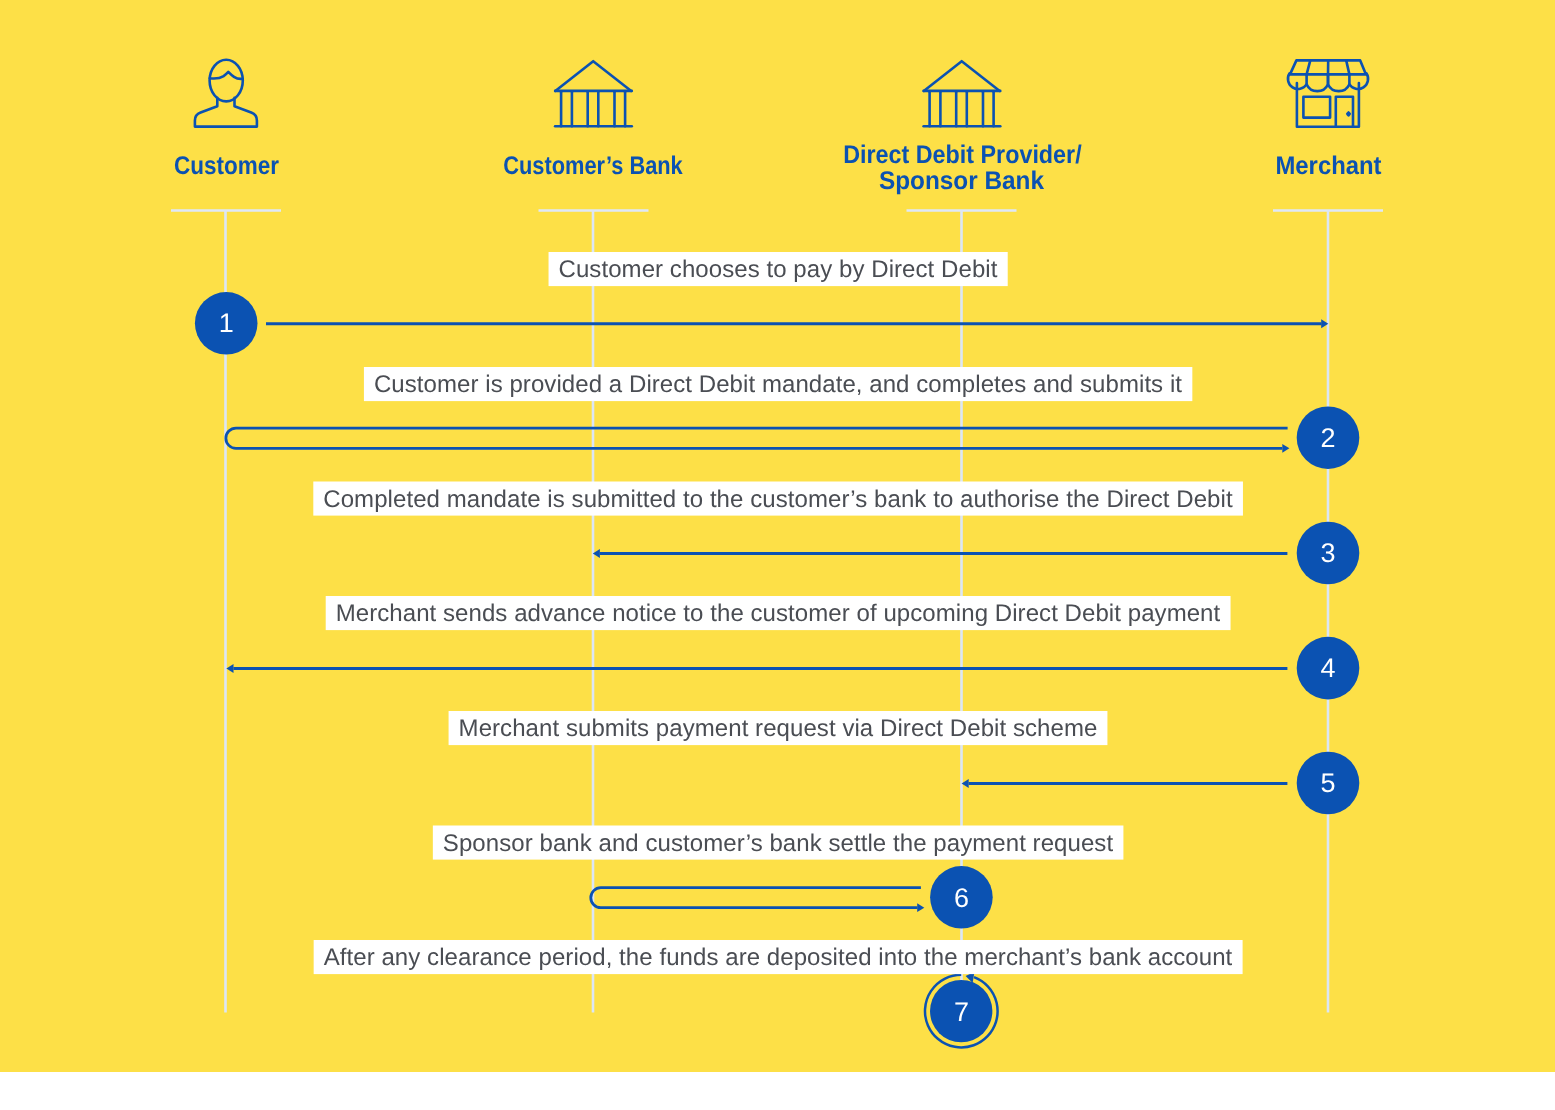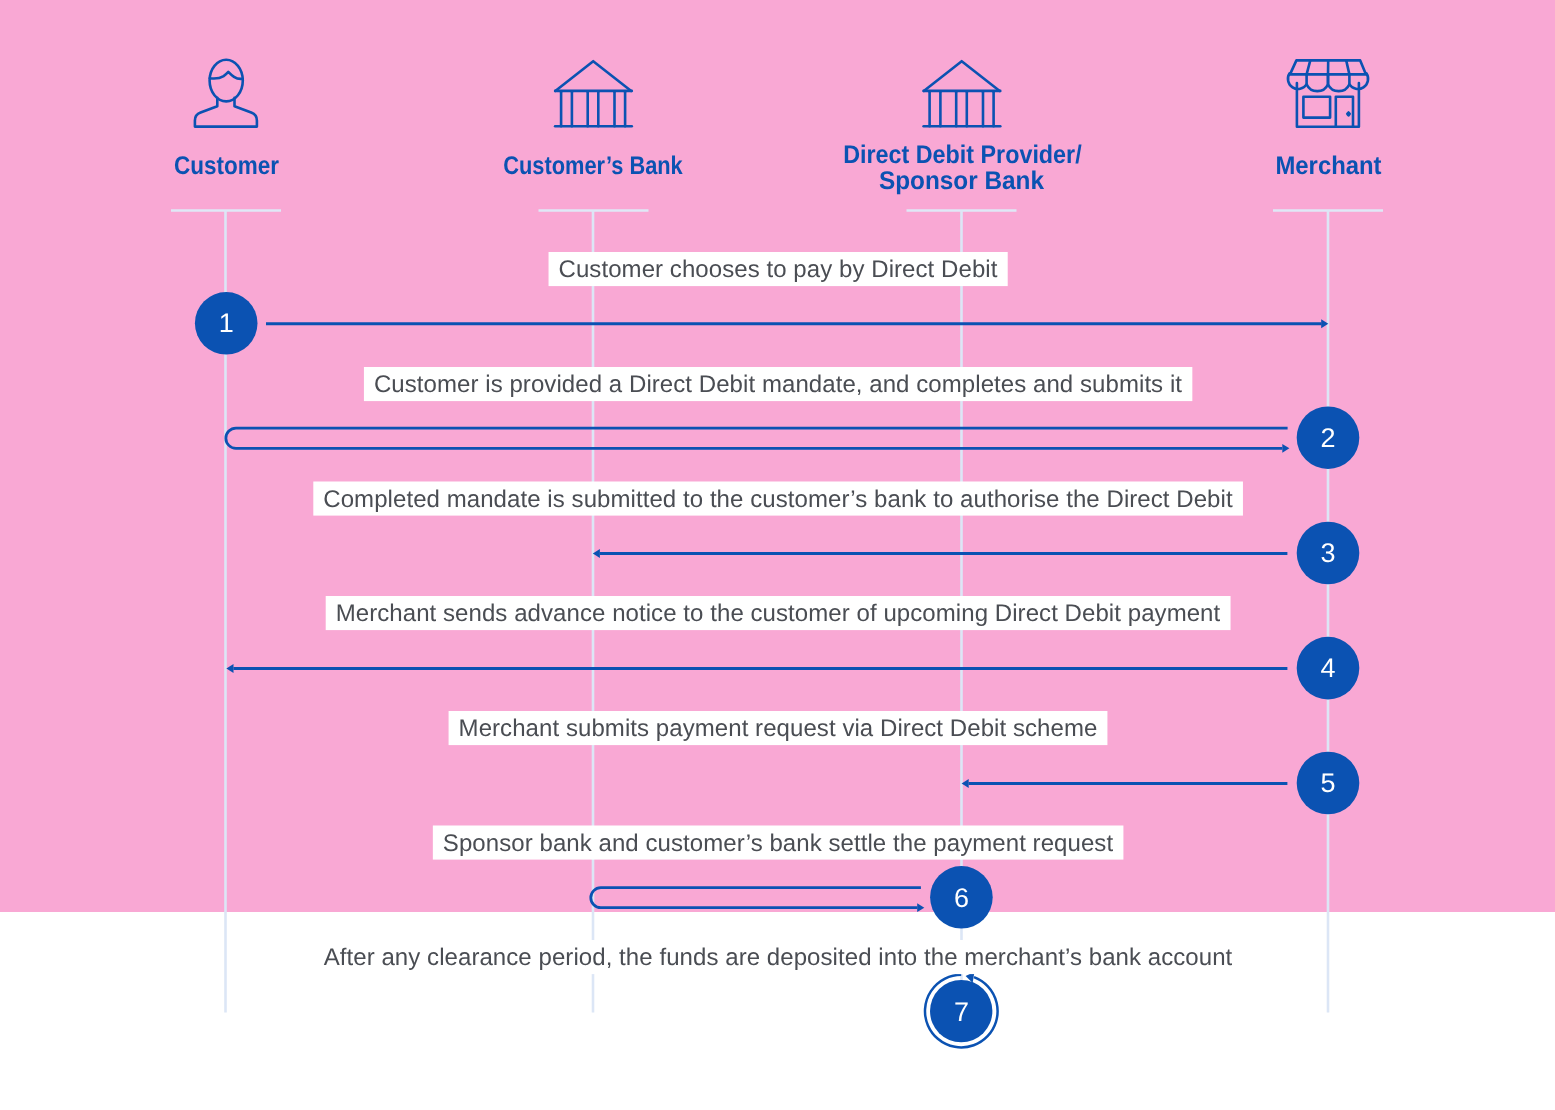--- a/index.html
+++ b/index.html
@@ -1,21 +1,21 @@
 <!DOCTYPE html>
 <html><head>
 <meta charset="utf-8">
 <title>Direct Debit payment flow</title>
 <style>
   html,body{margin:0;padding:0;}
   body{width:1555px;height:1110px;background:#fff;
        font-family:"Liberation Sans",sans-serif;overflow:hidden;
        -webkit-font-smoothing:antialiased;}
   svg text{-webkit-font-smoothing:antialiased;text-rendering:geometricPrecision;}
-  #stage{position:relative;width:1555px;height:912px;background:#f9a8d4;}
+  #stage{position:relative;width:1555px;height:1072px;background:#fde047;}
   svg.diagram{position:absolute;left:0;top:0;width:1555px;height:1110px;display:block;
               transform:translateZ(0);will-change:transform;}
 
   .lifeline{stroke:#DCE6F6;stroke-width:2.6;}
   .lifecap{stroke:#DFE8F7;stroke-width:2.6;}
   .icon{fill:none;stroke:#0B52B2;stroke-width:2.6;
         stroke-linecap:round;stroke-linejoin:round;}
   .actor-label{fill:#0B52B2;font-family:"Liberation Sans",sans-serif;
         font-size:25.6px;font-weight:bold;text-anchor:middle;}
   .caption{fill:#4A4D53;font-family:"Liberation Sans",sans-serif;

